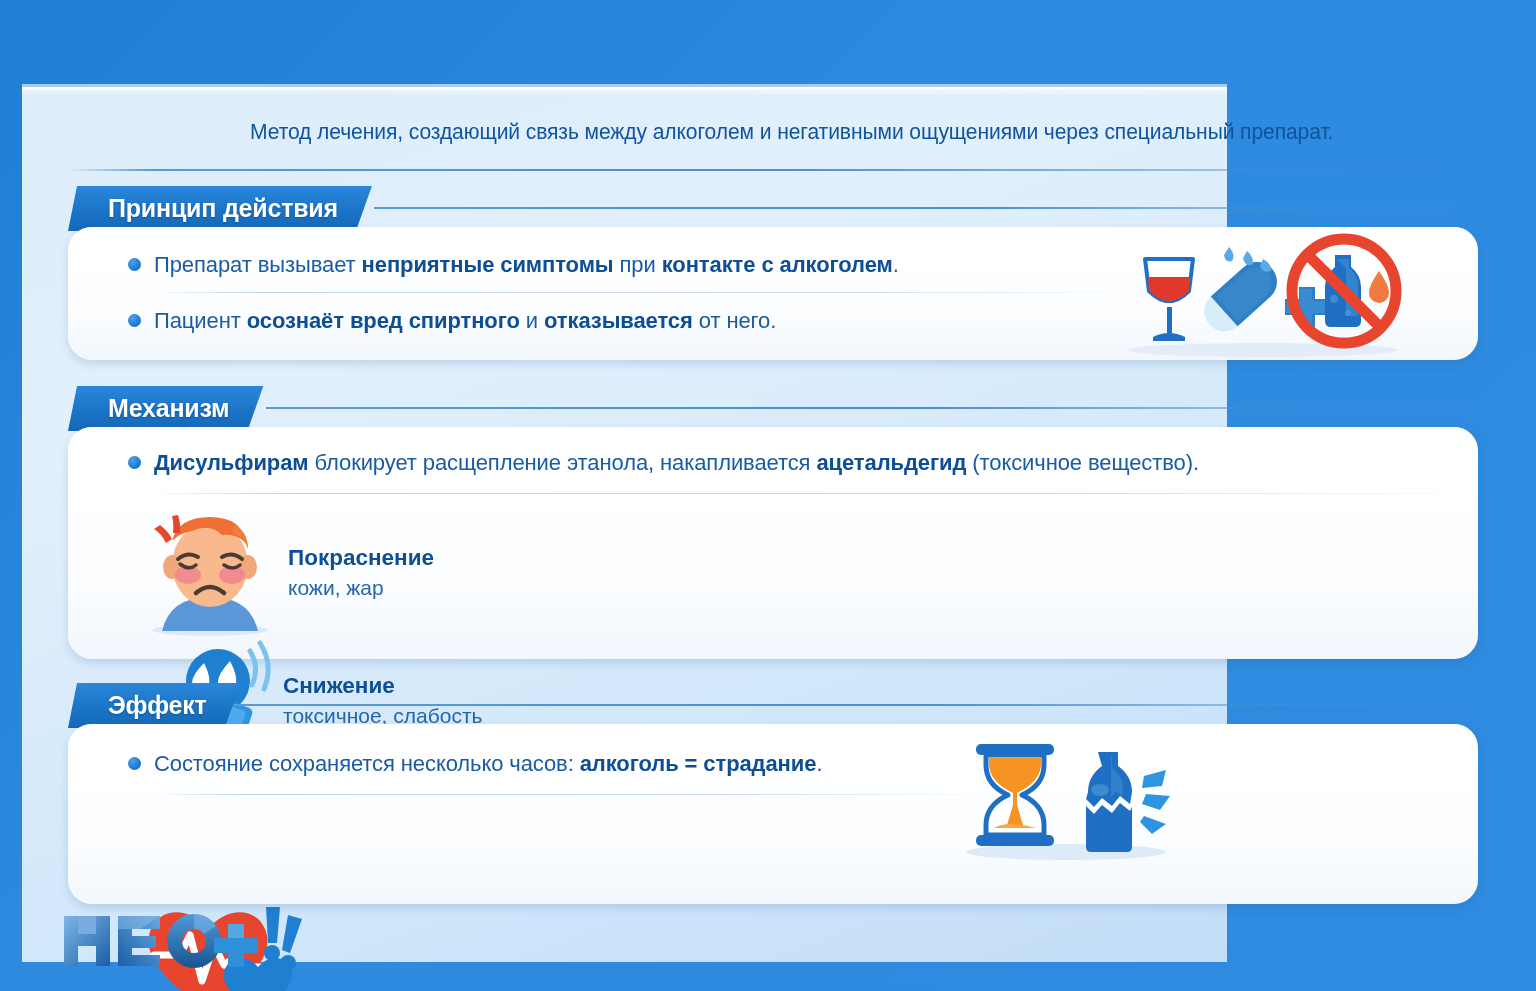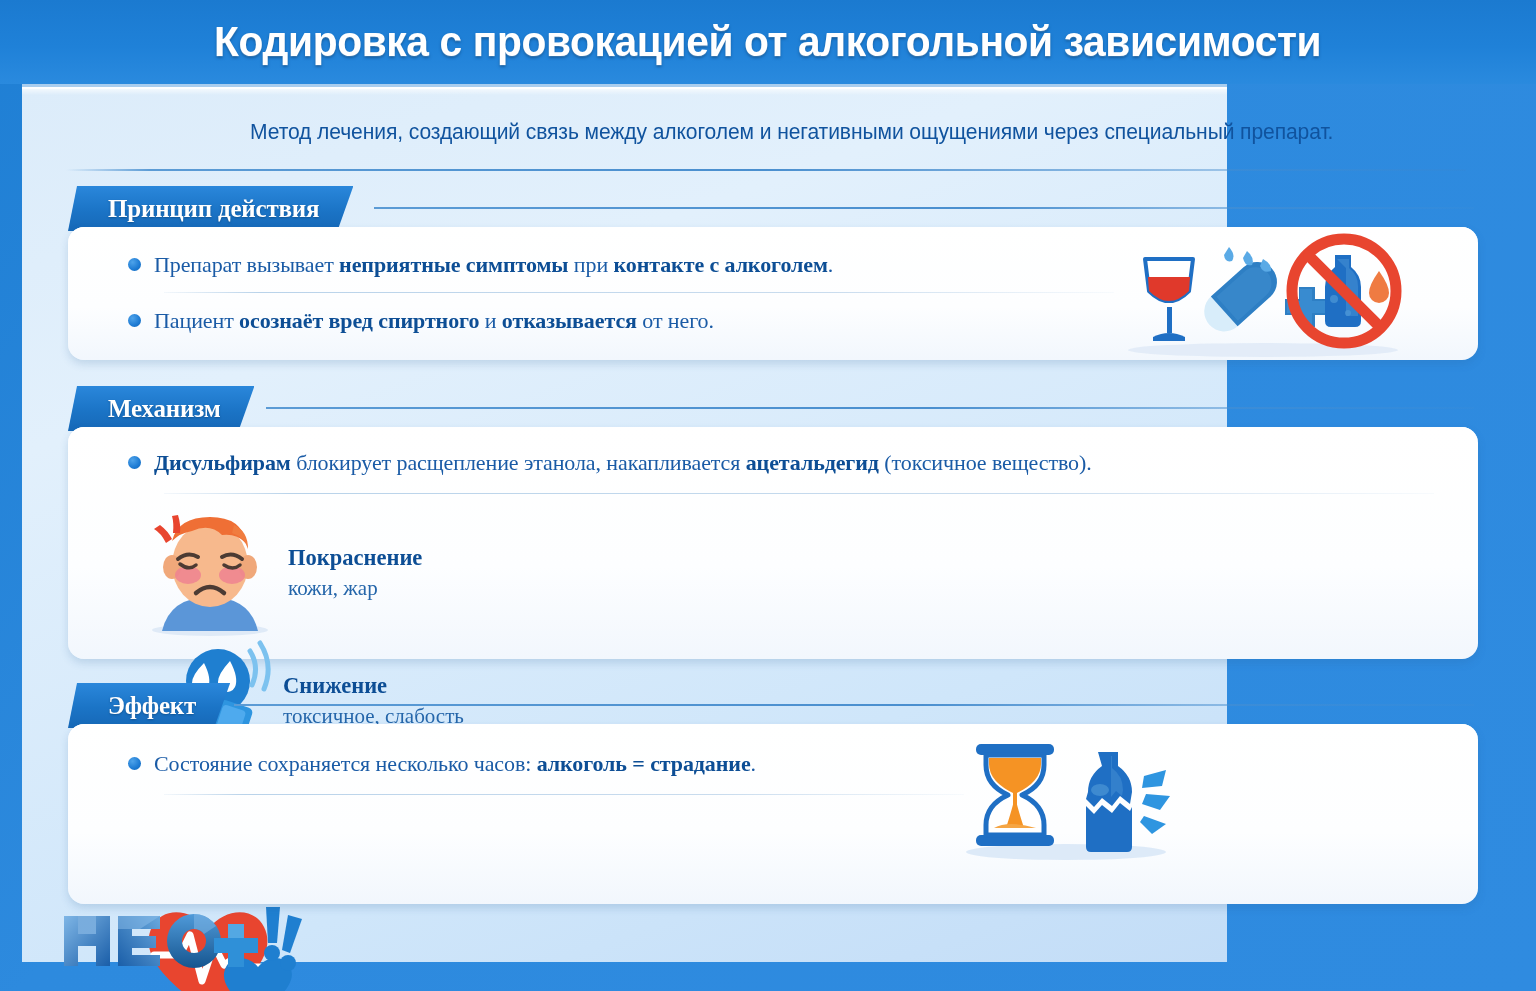--- a/index.html
+++ b/index.html
@@ -75,21 +75,21 @@
     transform-origin: left center;
   }
   .rule {
     position: absolute;
     height: 2px;
     background: linear-gradient(90deg, rgba(60,130,200,0) 0%, #5b9bd5 6%, #4a8fcf 50%, rgba(60,130,200,0.15) 100%);
   }
   .rule.top-rule { left: 44px; top: 82px; width: 1400px; }
 
   
-  .section { position: absolute; left: 0; font-family: Liberation Serif, serif; }
+  .section { position: absolute; left: 0; }
 
   .tab {
     position: relative;
     display: inline-block;
     height: 45px;
     padding: 0 34px 0 40px;
     background: linear-gradient(180deg, #2a87db 0%, #1b74c6 55%, #1668b7 100%);
     color: #ffffff;
     font-size: 25px;
     font-weight: bold;
@@ -104,21 +104,21 @@
     position: absolute;
     height: 2px;
     top: 21px;
     background: linear-gradient(90deg, #5b9bd5 0%, #4a8fcf 55%, rgba(74,143,207,0.1) 100%);
   }
 
   .card {
     position: relative;
     margin-top: -4px;
     background: linear-gradient(180deg, #ffffff 0%, #fdfeff 60%, #f2f7fd 100%);
-    border-radius: 16px;
+    border-radius: 24px;
     box-shadow: 0 4px 9px rgba(40,95,150,0.18), 0 1px 0 rgba(255,255,255,0.9) inset;
   }
 
   
   .bullet-row {
     position: absolute;
     display: flex;
     align-items: flex-start;
   }
   .dot {
@@ -172,23 +172,20 @@
   .logo svg { display: block; }
 
   .icon-wrap { position: absolute; }
   .icon-wrap svg { display: block; }
 </style>
 </head>
 <body>
 
 <div id="poster">
 
-  <div class="title-bar">
-    <div class="title-text">Кодировка с провокацией от алкогольной зависимости</div>
-  </div>
 
   <div class="panel">
     <div class="panel-highlight"></div>
 
     <div class="intro">Метод лечения, создающий связь между алкоголем и негативными ощущениями через специальный препарат.</div>
     <div class="rule top-rule"></div>
 
     <div class="section" style="left:22px; top:99px; width:1450px;">
       <div class="tab-rule" style="left:330px; width:1100px;"></div>
       <div class="tab" style="margin-left:24px;">Принцип действия</div>

